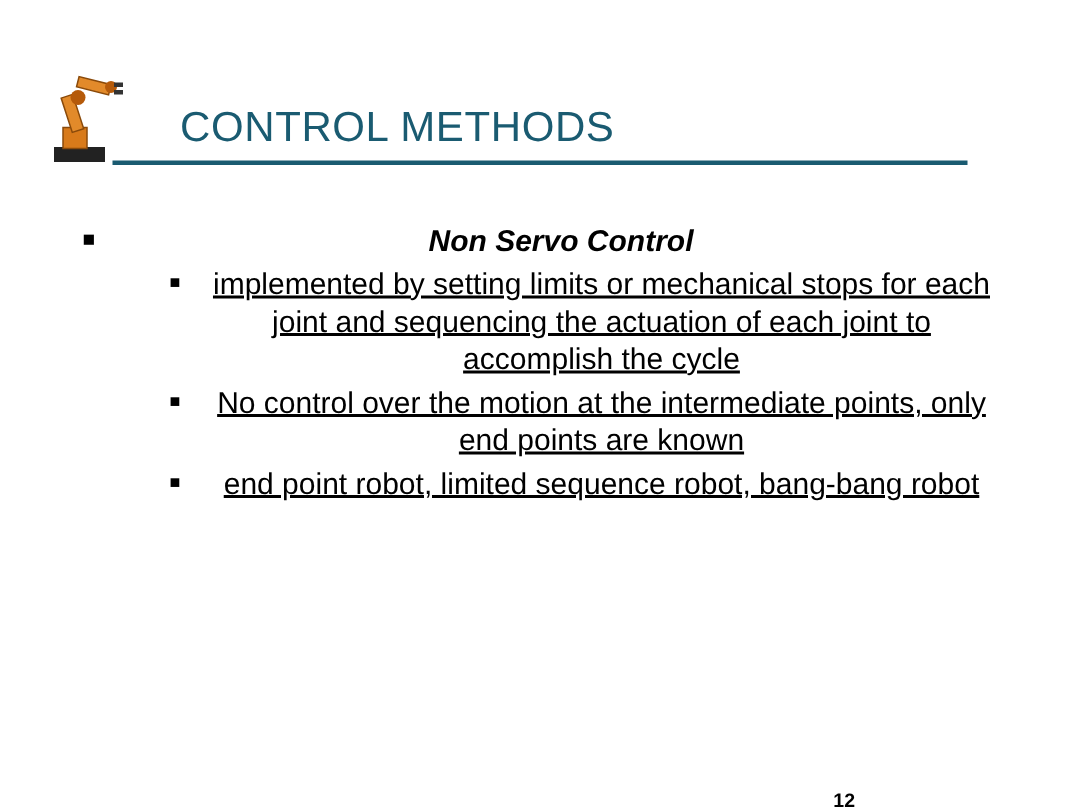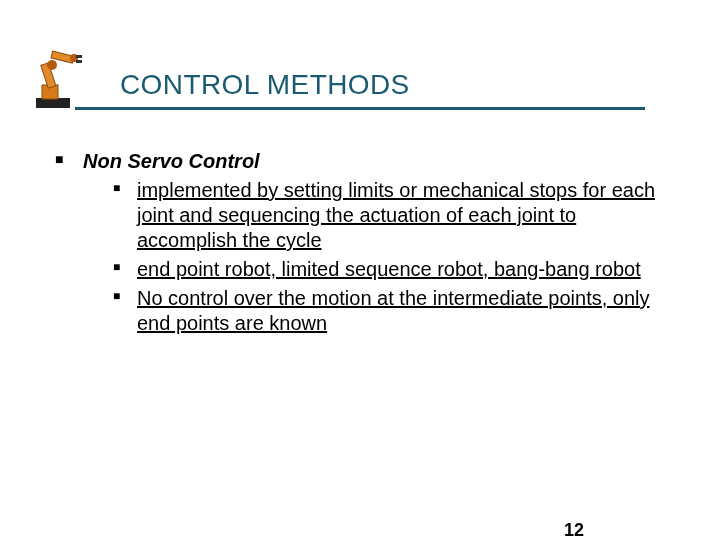--- a/index.html
+++ b/index.html
@@ -46,20 +46,21 @@
     width: 570px;
     margin-left: -45px;
   }
   .body {
     position: absolute;
     top: 120px;
     left: 55px;
     right: 55px;
     font-size: 20px;
     line-height: 1.25;
+    text-align: center;
   }
   ul.lvl1 {
     margin: 0;
     padding: 0;
     list-style: none;
   }
   ul.lvl1 > li {
     position: relative;
     padding-left: 28px;
     margin-bottom: 6px;
@@ -93,22 +94,22 @@
     content: "■";
     position: absolute;
     left: 0;
     top: 3px;
     font-size: 12px;
     color: #000;
   }
   .pagenum {
     position: absolute;
     bottom: 28px;
-    right: 136px;
-    font-size: 18px;
+    right: 150px;
+    font-size: 13px;
     font-weight: bold;
   }
 </style>
 </head>
 <body>
 
 <div class="slide">
 
   <div class="robot-icon">
     <svg viewBox="0 0 70 70" width="70" height="70">
@@ -128,22 +129,22 @@
     <h1 class="title">CONTROL METHODS</h1>
     <div class="title-rule"></div>
   </div>
 
   <div class="body">
     <ul class="lvl1">
       <li>
         <span>Non Servo Control</span>
         <ul class="lvl2">
           <li>implemented by setting limits or mechanical stops for each joint and sequencing the actuation of each joint to accomplish the cycle</li>
+          <li>No control over the motion at the intermediate points, only end points are known</li>
           <li>end point robot, limited sequence robot, bang-bang robot</li>
-          <li>No control over the motion at the intermediate points, only end points are known</li>
         </ul>
       </li>
     </ul>
   </div>
 
   <div class="pagenum">12</div>
 
 </div>
 
 </body></html>

